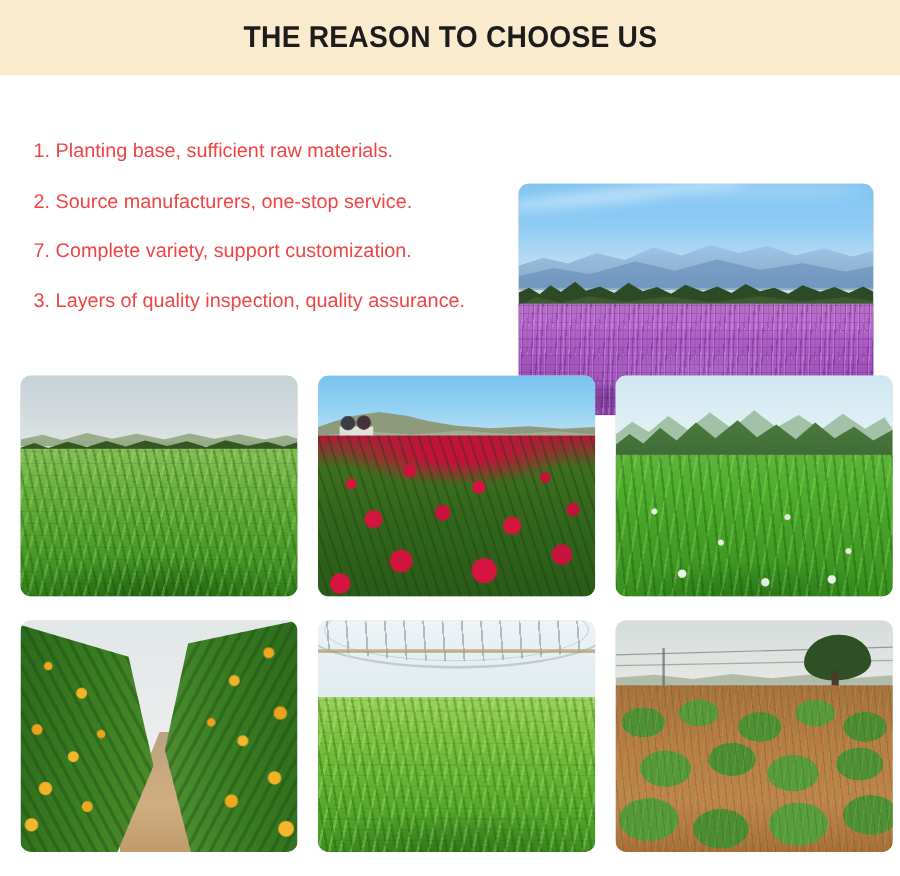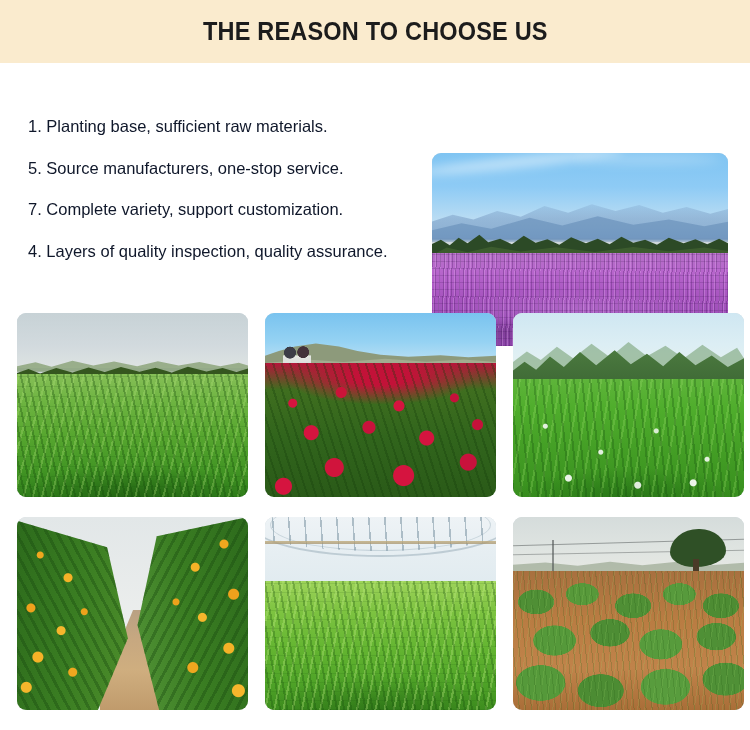--- a/index.html
+++ b/index.html
@@ -41,21 +41,21 @@
     left: 0; top: 63px;
     width: 750px; height: 232px;
   }
   .reasons {
     position: absolute;
     left: 28px; top: 55px;
     width: 390px;
   }
   .reason-line {
     font-size: 16.5px;
-    color: #0f172a;
+    color: #ef4444;
     line-height: 1;
     margin-bottom: 25px;
     white-space: nowrap;
   }
   .reason-line:last-child { margin-bottom: 0; }
 
   
   .pic {
     position: absolute;
     border-radius: 9px;
@@ -352,23 +352,23 @@
 <body>
 
 <div class="banner">
   <div class="banner-title">THE REASON TO CHOOSE US</div>
 </div>
 
 <div class="intro">
 
   <div class="reasons">
     <div class="reason-line">1. Planting base, sufficient raw materials.</div>
-    <div class="reason-line">5. Source manufacturers, one-stop service.</div>
+    <div class="reason-line">2. Source manufacturers, one-stop service.</div>
     <div class="reason-line">7. Complete variety, support customization.</div>
-    <div class="reason-line">4. Layers of quality inspection, quality assurance.</div>
+    <div class="reason-line">3. Layers of quality inspection, quality assurance.</div>
   </div>
 
   <div class="pic hero">
     <div class="scene">
       <div class="layer lav-sky">
         <div class="lav-cloud1"></div>
         <div class="lav-cloud2"></div>
       </div>
       <div class="layer lav-mtn"></div>
       <div class="layer lav-mtn2"></div>

